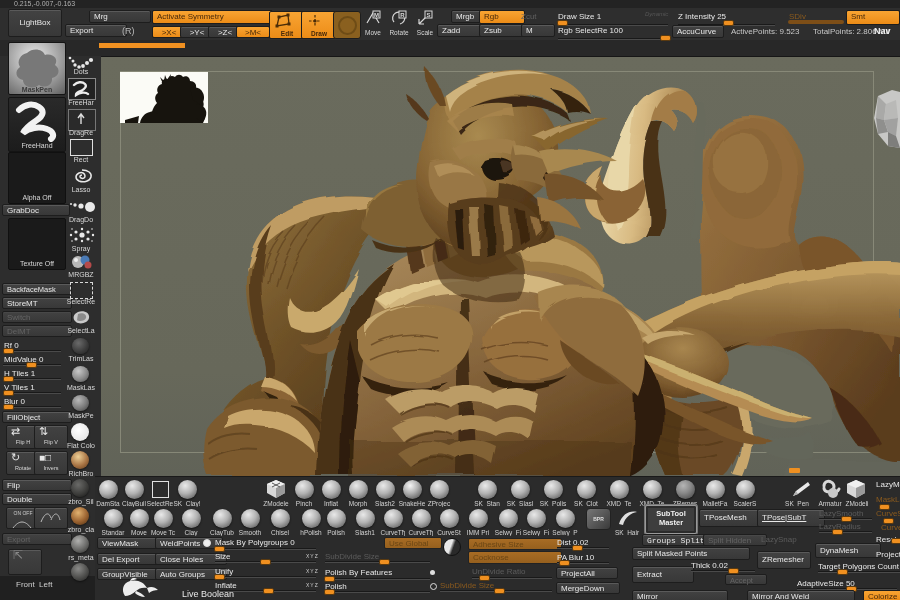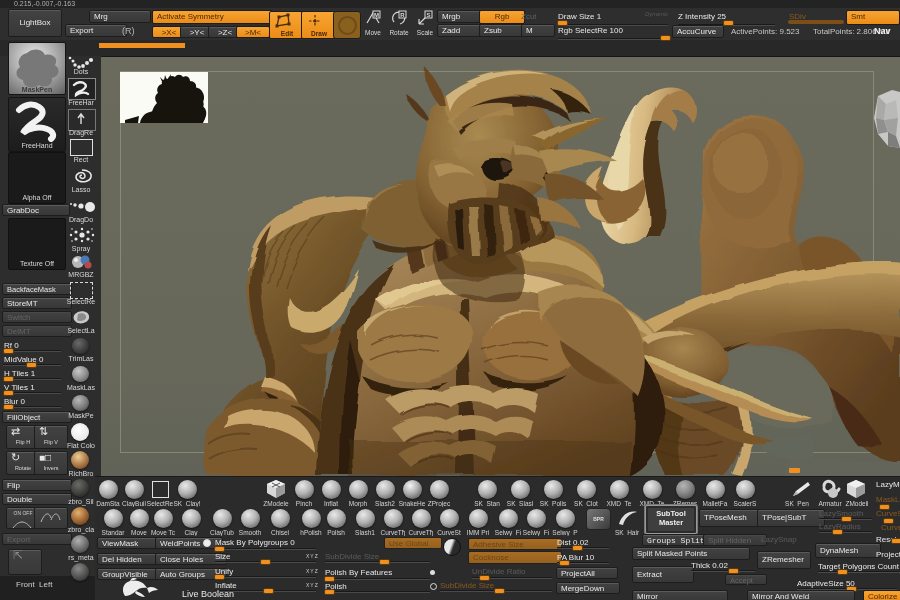--- a/index.html
+++ b/index.html
@@ -286,23 +286,23 @@
 <div class="lbl" style="left:0;right:0;top:21px;font-size:6.5px;">Rotate</div>
     </div>
 <div class="abs" style="left:414px;top:8px;width:22px;height:29px;">
 <svg width="16" height="16" viewBox="0 0 16 16" style="position:absolute;left:3px;top:2px;">
         <path d="M2,14 L14,2 M2,14 L2,9 M2,14 L7,14" fill="none" stroke="#d8d8d8" stroke-width="1.2"></path>
         <rect x="8" y="1" width="7" height="7" fill="#2e2e2e" stroke="#d8d8d8"></rect>
         <text x="11.5" y="7" font-size="6" fill="#d8d8d8" text-anchor="middle" font-weight="bold">S</text>
       </svg>
 <div class="lbl" style="left:0;right:0;top:21px;font-size:6.5px;">Scale</div>
     </div>
-<div class="btn" style="left:437px;top:10px;width:38px;height:11px;">Mrgb</div>
+<div class="btn" style="left:451px;top:10px;width:38px;height:11px;">Mrgb</div>
 <div class="btn" style="left:437px;top:24px;width:38px;height:11px;">Zadd</div>
-<div class="obtn" style="left:479px;top:10px;width:36px;height:12px;font-weight:normal;text-align:center;">Rgb</div>
+<div class="obtn" style="left:479px;top:10px;width:36px;height:12px;font-weight:normal;">Rgb</div>
 <div class="abs" style="left:521px;top:12px;color:#5f5f5f;font-size:8px;">Zcut</div>
 <div class="btn" style="left:479px;top:24px;width:36px;height:11px;">Zsub</div>
 <div class="btn" style="left:521px;top:24px;width:24px;height:11px;">M</div>
 <div class="sl" style="left:558px;top:12px;">Draw Size 1</div>
 <div class="track" style="left:558px;top:24px;width:110px;"></div>
 <div class="hdl" style="left:557px;top:19px;"></div>
 <div class="abs" style="left:645px;top:11px;color:#565656;font-size:6px;font-style:italic;">Dynamic</div>
 <div class="sl" style="left:558px;top:26px;">Rgb SelectRe 100</div>
 <div class="track" style="left:558px;top:38px;width:110px;"></div>
 <div class="hdl" style="left:660px;top:34px;"></div>
@@ -574,21 +574,21 @@
 <div class="bl" style="left:610px;top:529px;">SK_Hair</div>
 
 <div class="btn" style="left:97px;top:537px;width:54px;height:10px;">ViewMask</div>
 <div class="btn" style="left:155px;top:537px;width:58px;height:10px;">WeldPoints</div>
 <div class="abs" style="left:203px;top:539px;width:6px;height:6px;border:1px solid #ddd;border-radius:50%;background:#eee;"></div>
 <div class="sl" style="left:215px;top:538px;">Mask By Polygroups 0</div>
 <div class="track" style="left:215px;top:548px;width:101px;"></div>
 <div class="hdl" style="left:214px;top:545px;"></div>
 <div class="dbtn" style="left:384px;top:537px;width:48px;height:10px;">Use Global</div>
 <div class="abs" style="left:443px;top:538px;width:16px;height:16px;border-radius:50%;background:linear-gradient(110deg,#e8e8e8 42%,#2a2a2a 58%);border:1px solid #111;"></div>
-<div class="btn" style="left:97px;top:553px;width:54px;height:10px;">Del Hidden</div>
+<div class="btn" style="left:97px;top:553px;width:54px;height:10px;">Del Export</div>
 <div class="btn" style="left:155px;top:553px;width:62px;height:10px;">Close Holes</div>
 <div class="sl" style="left:215px;top:552px;">Size</div>
 <div class="track" style="left:215px;top:561px;width:101px;"></div>
 <div class="hdl" style="left:260px;top:558px;"></div>
 <div class="xyz" style="left:306px;top:553px;">XYZ</div>
 <div class="sl dim2" style="left:325px;top:552px;">SubDivide Size</div>
 <div class="track" style="left:325px;top:561px;width:105px;"></div>
 <div class="hdl" style="left:379px;top:558px;"></div>
 <div class="btn" style="left:97px;top:568px;width:54px;height:10px;">GroupVisible</div>
 <div class="btn" style="left:155px;top:568px;width:62px;height:10px;">Auto Groups</div>
@@ -628,21 +628,21 @@
 <div class="track" style="left:472px;top:577px;width:80px;"></div>
 <div class="hdl" style="left:479px;top:574px;"></div>
 <div class="sl" style="left:440px;top:581px;color:#8a5a1e;">SubDivide Size</div>
 <div class="track" style="left:440px;top:590px;width:112px;"></div>
 <div class="hdl" style="left:494px;top:587px;"></div>
 <div class="btn" style="left:556px;top:567px;width:52px;height:10px;">ProjectAll</div>
 <div class="btn" style="left:556px;top:582px;width:54px;height:10px;">MergeDown</div>
 
 <div class="abs" style="left:645px;top:505px;width:50px;height:24px;background:#3e3e3e;border:1px solid #999;box-shadow:0 0 0 2px #2b2b2b inset, 0 0 0 1px #777;border-radius:2px;color:#f0f0f0;font-size:7.5px;font-weight:bold;text-align:center;line-height:9px;padding-top:3px;">SubTool<br>Master</div>
 <div class="btn" style="left:699px;top:509px;width:54px;height:16px;line-height:16px;">TPoseMesh</div>
-<div class="btn" style="left:757px;top:509px;width:58px;height:16px;line-height:16px;">TPose|SubT</div>
+<div class="btn" style="left:757px;top:509px;width:58px;height:16px;line-height:16px;text-decoration:underline;">TPose|SubT</div>
 <div class="btn" style="left:642px;top:534px;width:56px;height:10px;font-family:Liberation Mono, monospace;">Groups Split</div>
 <div class="btn dim" style="left:703px;top:534px;width:54px;height:10px;">Split Hidden</div>
 <div class="abs dim2" style="left:761px;top:535px;font-size:8px;">LazySnap</div>
 <div class="btn" style="left:632px;top:547px;width:108px;height:11px;">Split Masked Points</div>
 <div class="btn" style="left:757px;top:551px;width:44px;height:16px;line-height:16px;">ZRemesher</div>
 <div class="btn" style="left:632px;top:566px;width:52px;height:15px;line-height:15px;">Extract</div>
 <div class="sl" style="left:691px;top:561px;">Thick 0.02</div>
 <div class="track" style="left:691px;top:570px;width:64px;"></div>
 <div class="hdl" style="left:728px;top:567px;"></div>
 <div class="btn dim" style="left:725px;top:574px;width:32px;height:9px;font-size:7.5px;">Accept</div>

